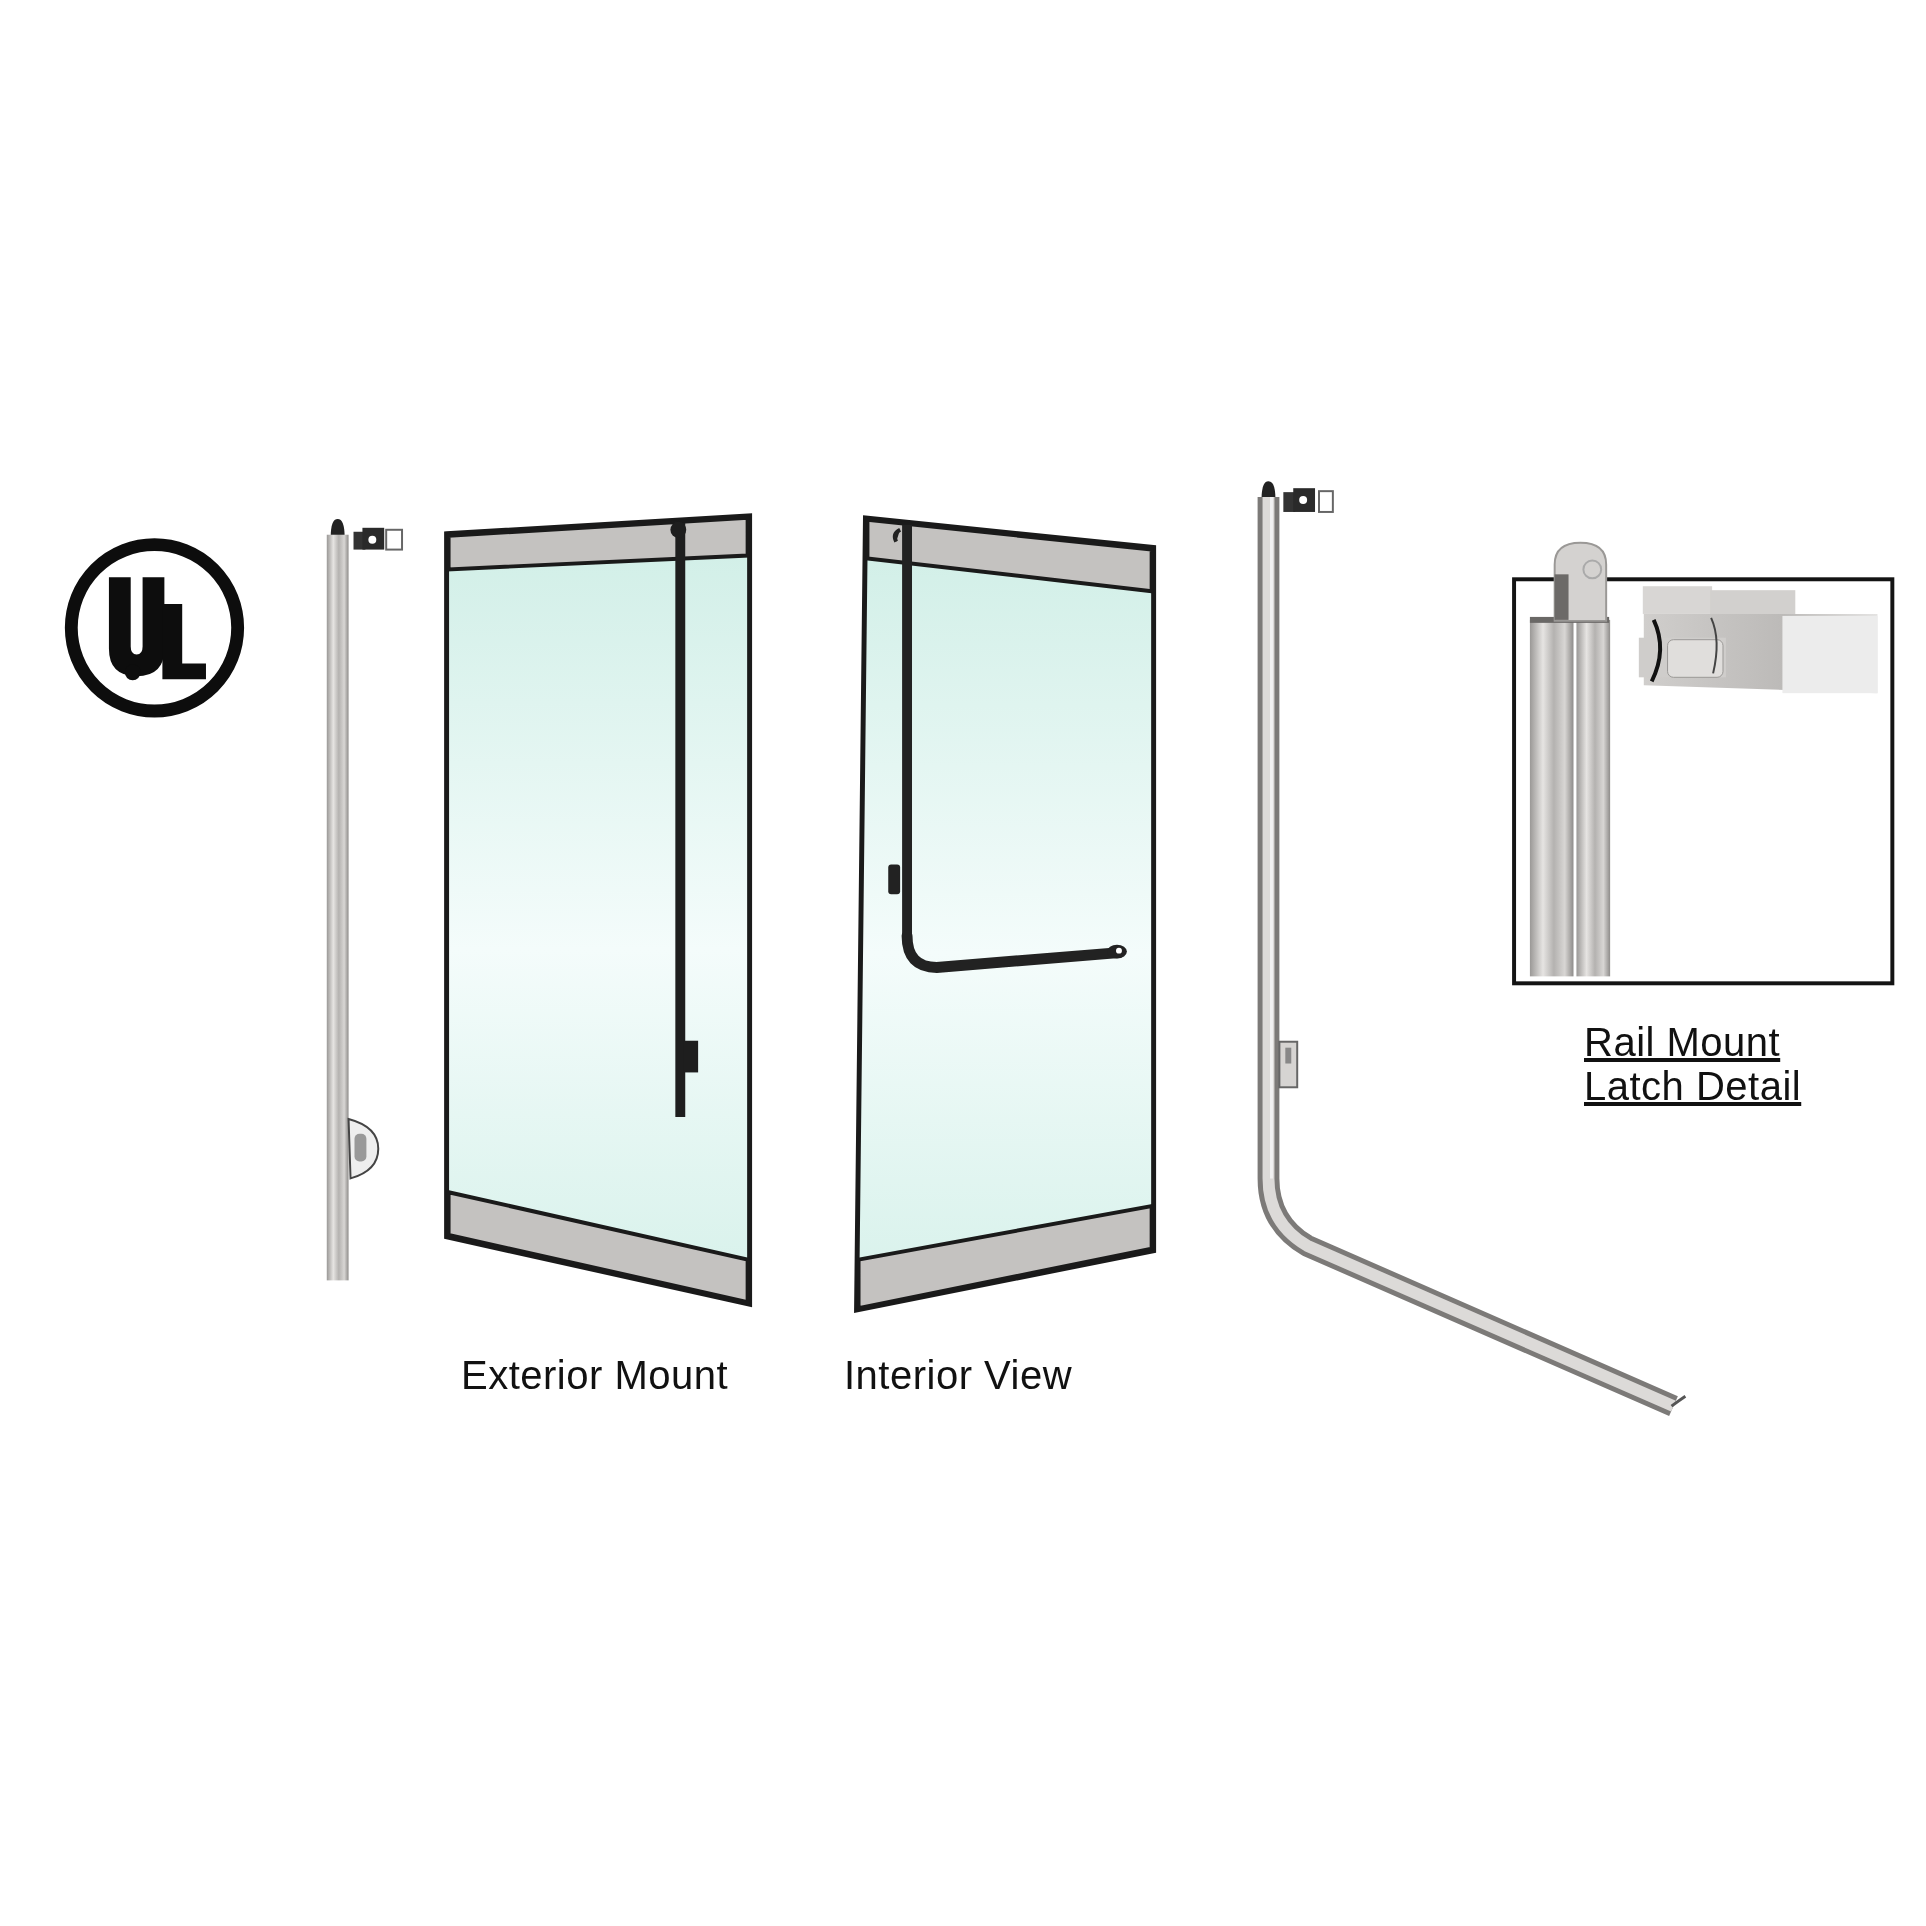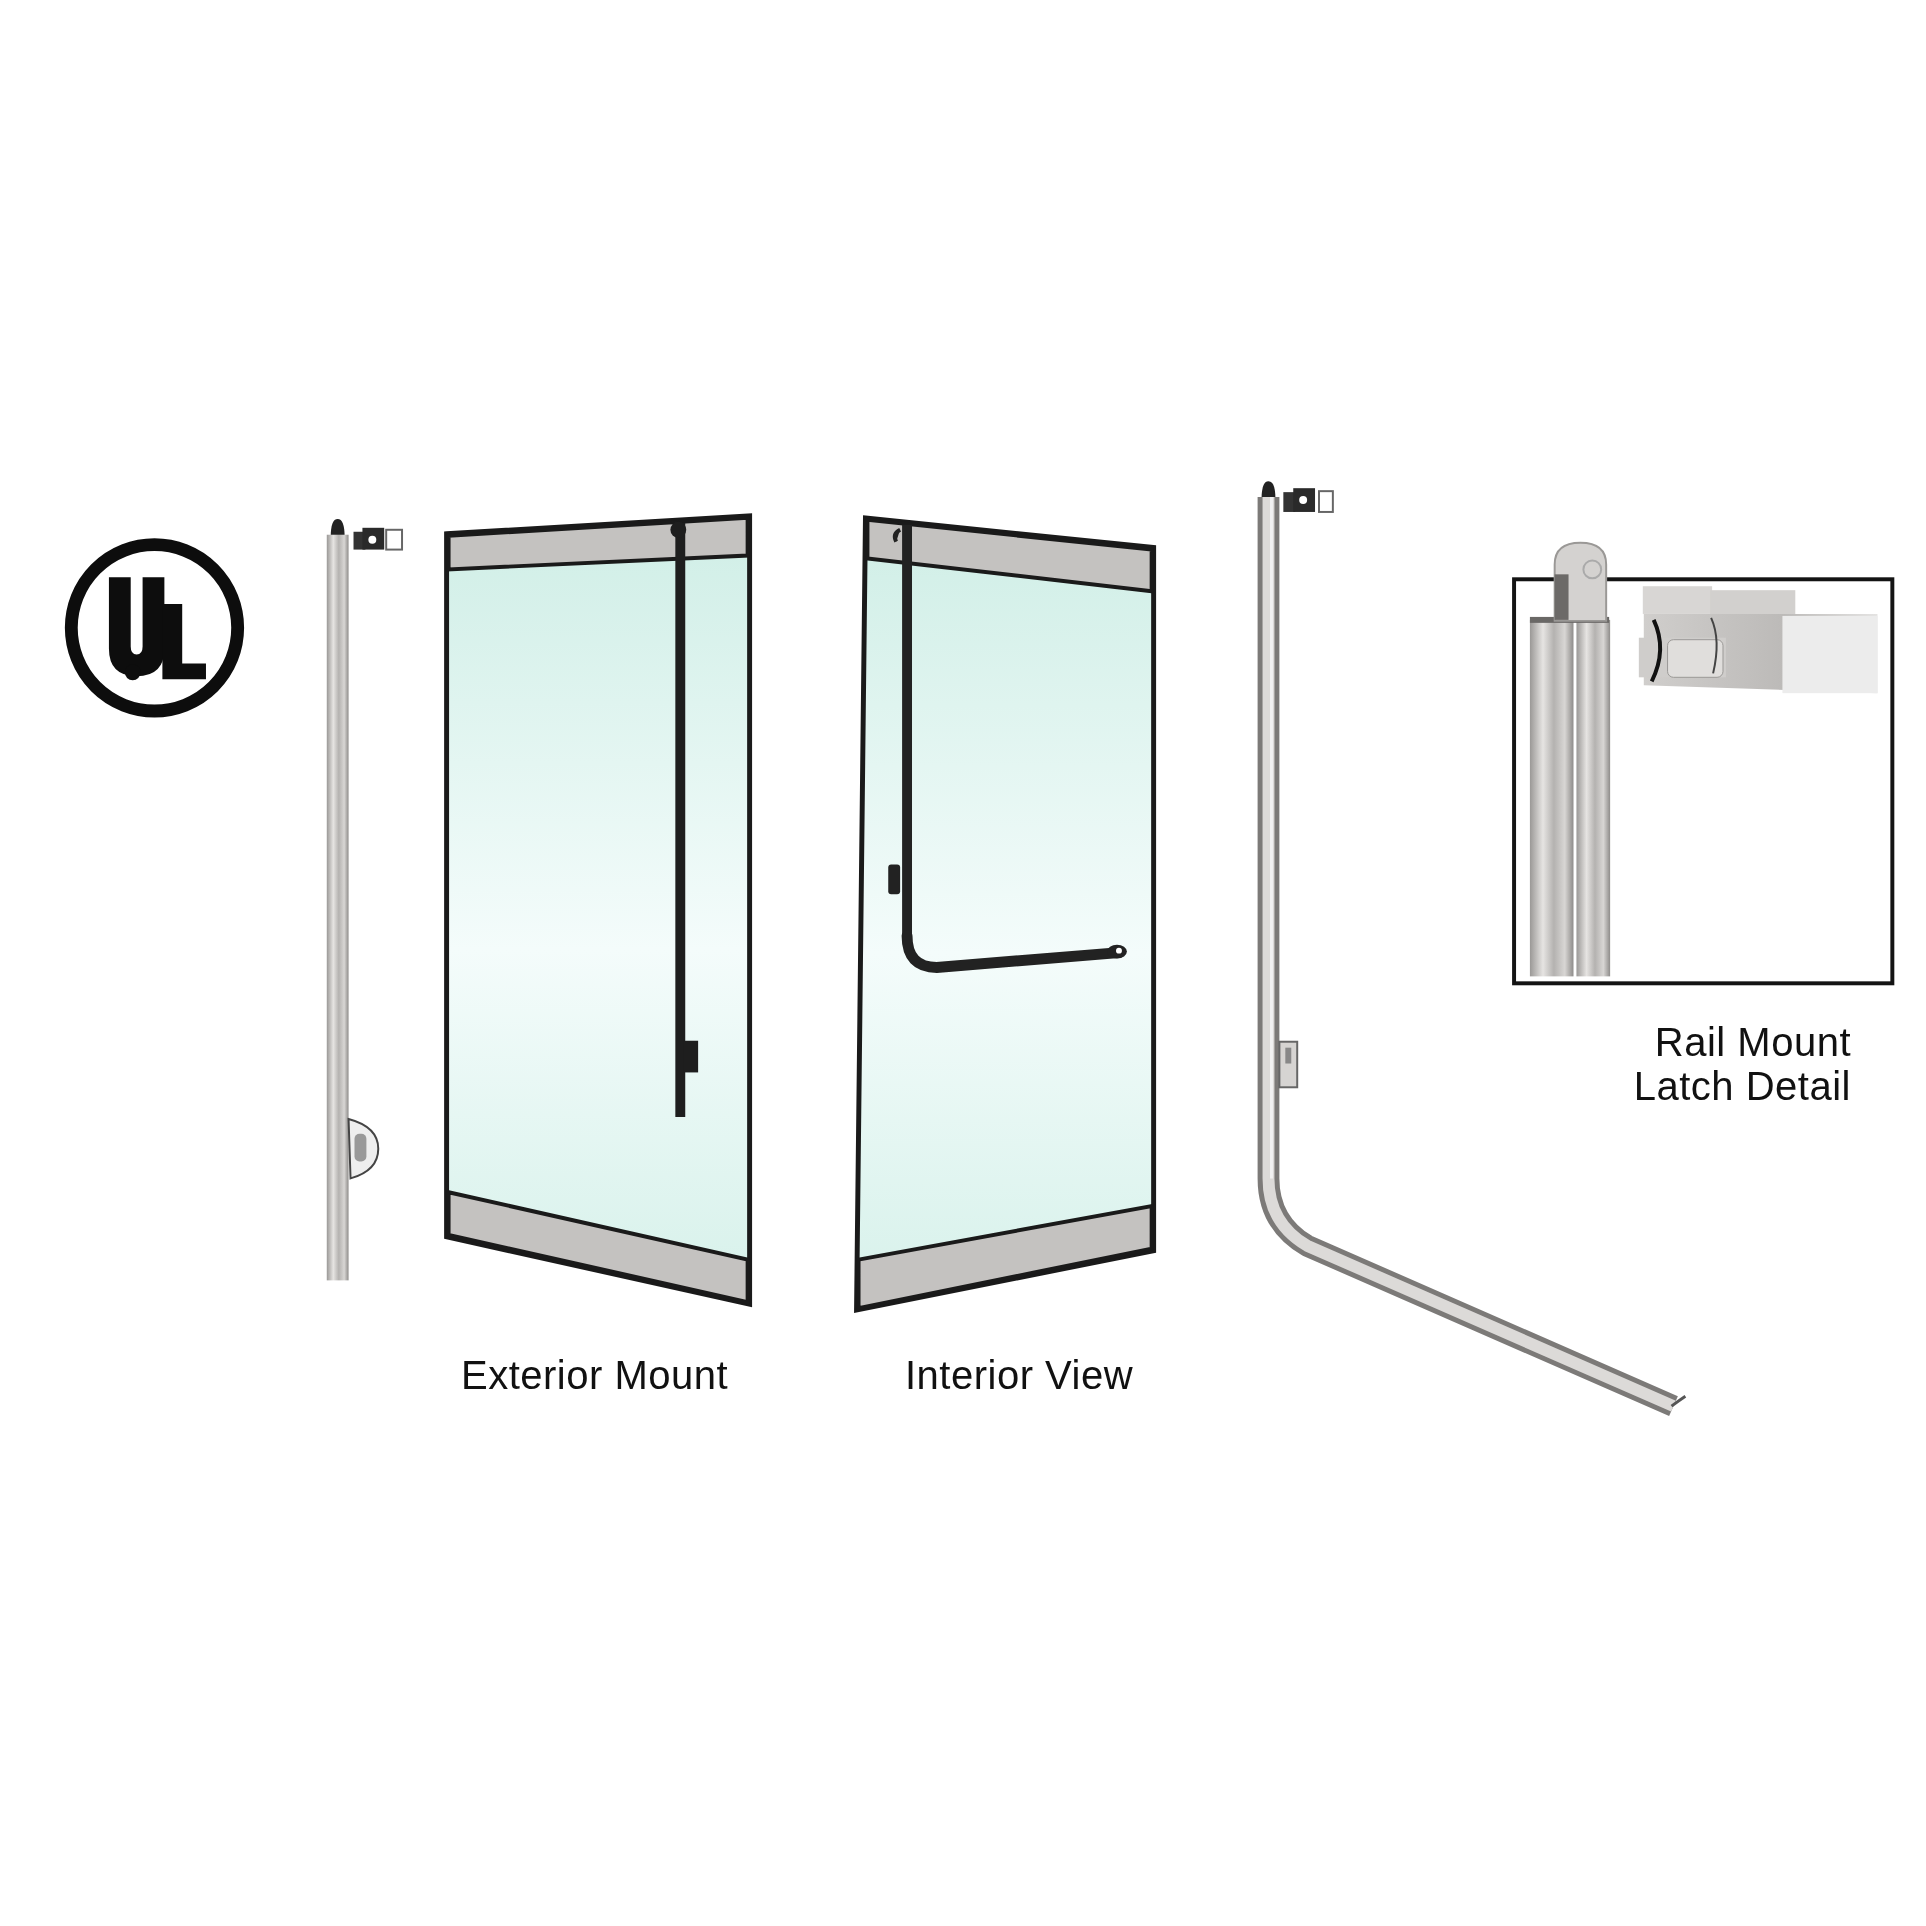--- a/index.html
+++ b/index.html
@@ -1,21 +1,21 @@
 <!DOCTYPE html>
 <html><head>
   <meta charset="utf-8">
   <style>
     html, body { margin: 0; padding: 0; background: #ffffff; }
     body { width: 1927px; height: 1927px; position: relative; overflow: hidden; font-family: "Liberation Sans", sans-serif; }
     .canvas { position: absolute; left: 0; top: 0; width: 1927px; height: 1927px; }
     .caption { position: absolute; color: #111111; font-family: "Liberation Sans", sans-serif; font-size: 40px; line-height: 44px; letter-spacing: 0.5px; white-space: nowrap; }
-    .caption-center { text-align: right; }
+    .caption-center { text-align: left; text-decoration: underline; }
     #caption-exterior { left: 461px; top: 1353px; }
-    #caption-interior { left: 905px; top: 1353px; }
+    #caption-interior { left: 844px; top: 1353px; }
     #caption-detail { left: 1584px; top: 1020px; width: 267px; }
   </style>
 </head>
 <body>
 
 <div class="canvas">
   <svg width="1927" height="1927" viewBox="0 0 1946 1946" xmlns="http://www.w3.org/2000/svg">
     <defs>
       <linearGradient id="glassGrad" x1="0" y1="0" x2="0" y2="1">
         <stop offset="0" stop-color="#cfeee6"></stop>

